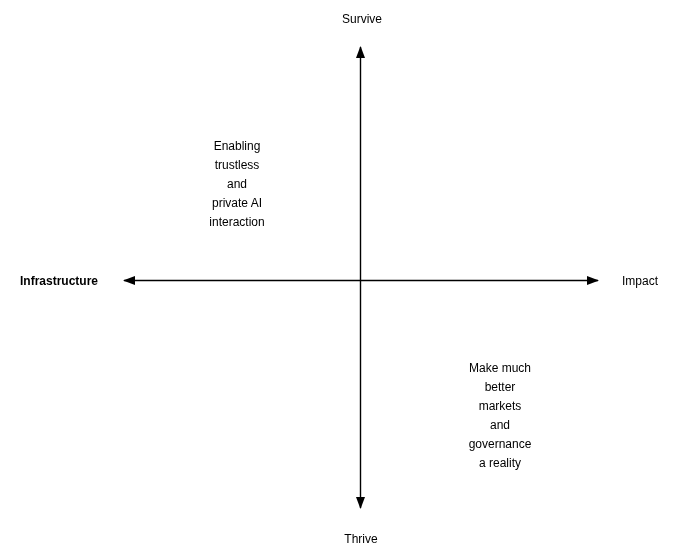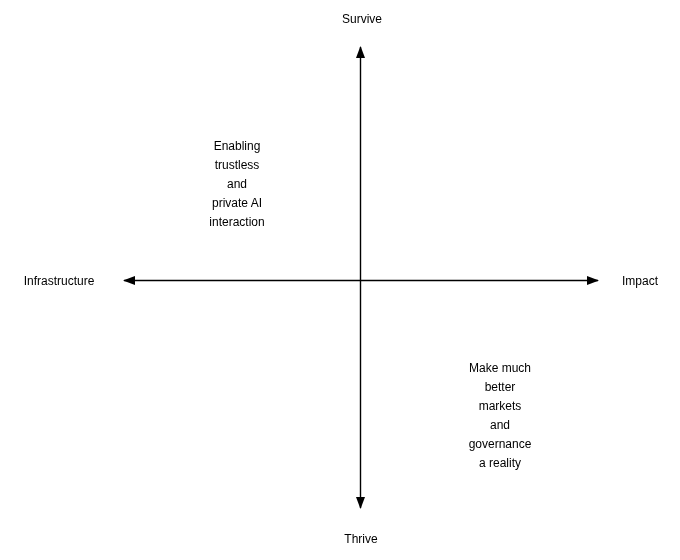--- a/index.html
+++ b/index.html
@@ -27,21 +27,21 @@
     position: absolute;
     transform: translate(-50%, -50%);
     font-size: 12px;
     line-height: 19px;
     text-align: center;
     white-space: pre-line;
     color: #000000;
   }
   .axis-label-top    { left: 362px; top: 19px;  }
   .axis-label-bottom { left: 361px; top: 539px; text-align: center; }
-  .axis-label-left   { left: 59px;  top: 281px; }
+  .axis-label-left   { left: 59px;  top: 281px; font-weight: bold; }
   .axis-label-right  { left: 640px; top: 281px; }
   .quad-tl { left: 237px; top: 156px; margin-top: 28px; }
   .quad-tr { left: 501px; top: 156px; }
   .quad-bl { left: 230px; top: 416px; }
   .quad-br { left: 500px; top: 416px; }
 </style>
 </head>
 <body>
 
 <div class="canvas">

